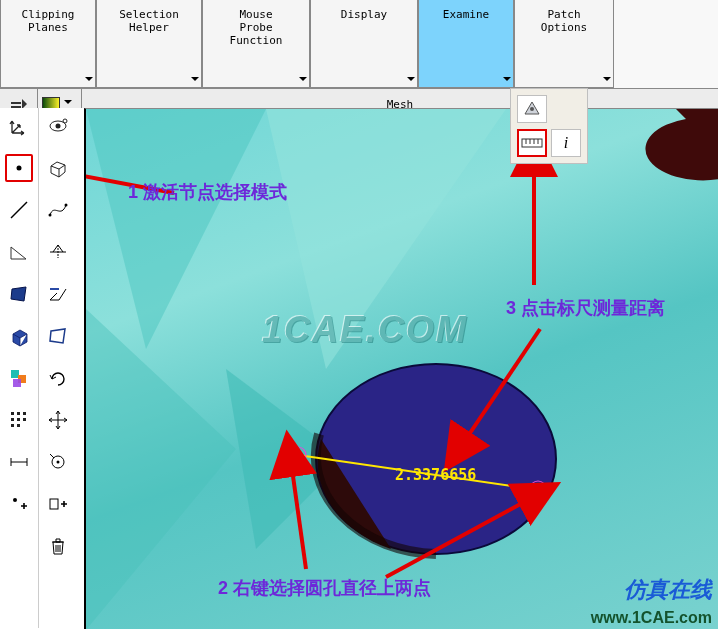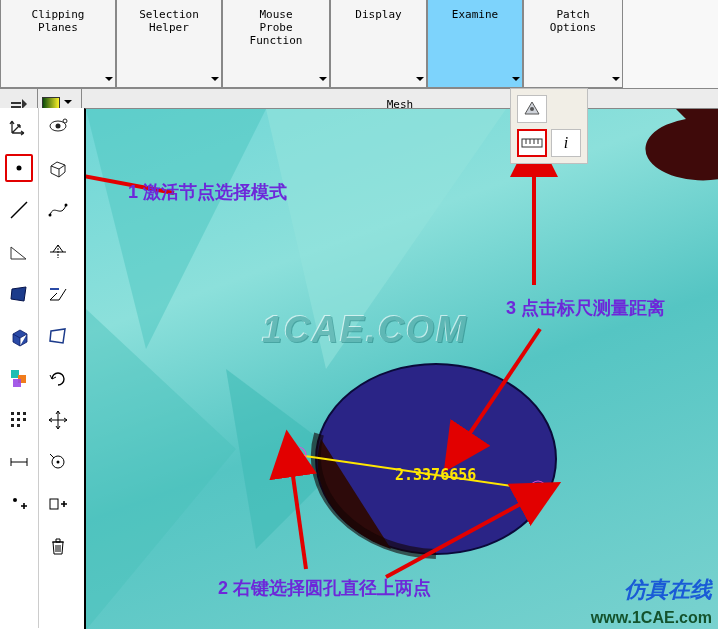--- a/index.html
+++ b/index.html
@@ -45,37 +45,37 @@
   .emb { text-shadow: -1px -1px 0 #fff, 1px 1px 0 #2b8684; text-align: center; }
 
   
   .brand1 { position:absolute; right:6px; bottom:24px; font-family:"KaiTi","SimSun"; font-size:22px; font-style:italic; color:#1a5bd6; font-weight:bold; }
   .brand2 { position:absolute; right:6px; bottom:2px; font-family:Arial; font-size:16px; color:#14532d; font-weight:bold; }
 </style>
 </head>
 <body>
 
 <div class="ribbon">
-  <div class="ribbon-group" style="width:116px">
+  <div class="ribbon-group" style="width:96px">
     <div class="ribbon-label">Clipping
 Planes</div>
     <div class="drop"></div>
   </div>
   <div class="ribbon-group" style="width:106px">
     <div class="ribbon-label">Selection
 Helper</div>
     <div class="drop"></div>
   </div>
   <div class="ribbon-group" style="width:108px">
     <div class="ribbon-label">Mouse
 Probe
 Function</div>
     <div class="drop"></div>
   </div>
-  <div class="ribbon-group" style="width:97px">
+  <div class="ribbon-group" style="width:108px">
     <div class="ribbon-label">Display</div>
     <div class="drop"></div>
   </div>
   <div class="ribbon-group active" style="width:96px">
     <div class="ribbon-label">Examine</div>
     <div class="drop"></div>
   </div>
   <div class="ribbon-group" style="width:100px">
     <div class="ribbon-label">Patch
 Options</div>

